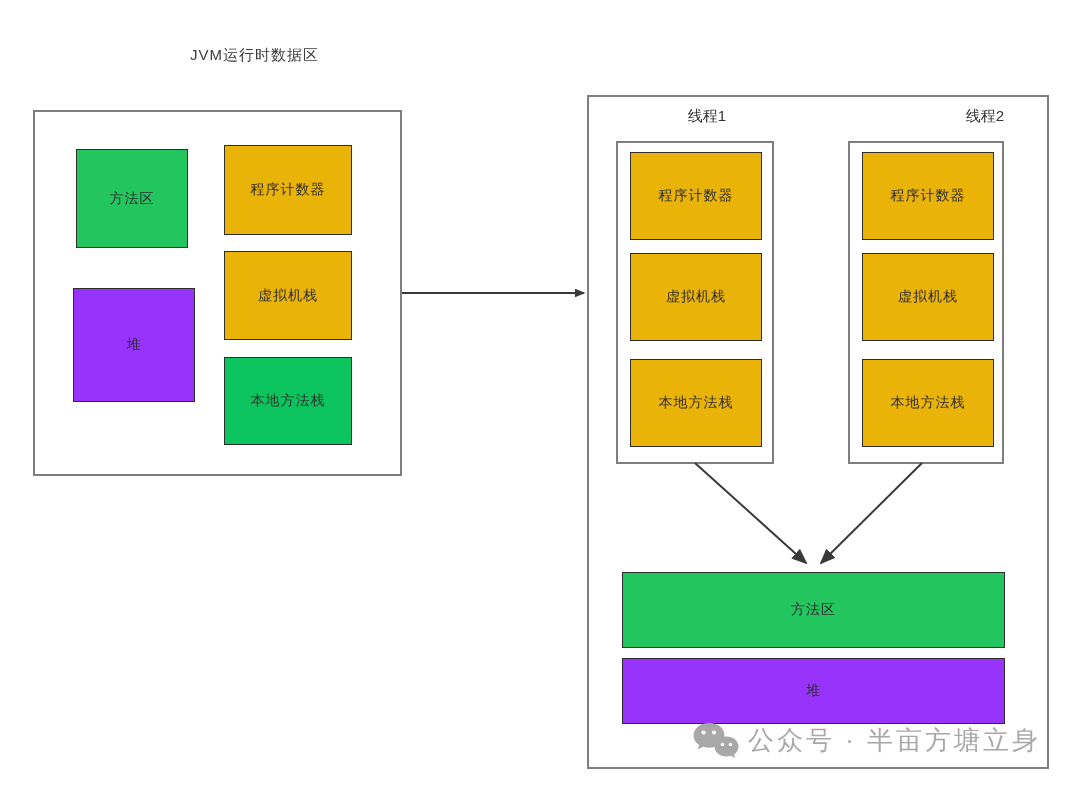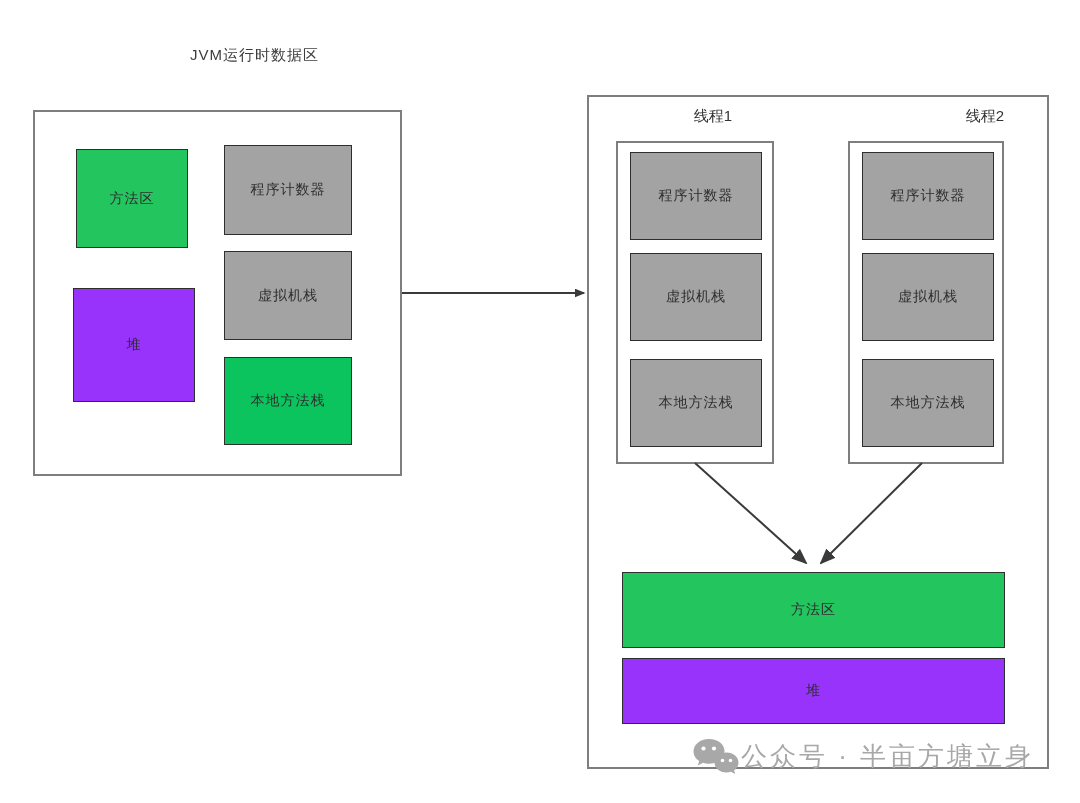--- a/index.html
+++ b/index.html
@@ -34,41 +34,41 @@
     border: 1.5px solid #2e2e2e;
     display: flex;
     align-items: center;
     justify-content: center;
     font-size: 14px;
     color: #2f2f2f;
     letter-spacing: 1px;
   }
   .yellow { background: #22c55e; }
   .purple { background: #9733fa; }
-  .green  { background: #a3a3a3; }
+  .green  { background: #eab308; }
   .dark-green { background: #0cc45e; }
 
   
   .lp-method-area { left: 41px;  top: 37px;  width: 112px; height: 99px; }
   .lp-heap        { left: 38px;  top: 176px; width: 122px; height: 114px; }
   .lp-pc          { left: 189px; top: 33px;  width: 128px; height: 90px; }
   .lp-vmstack     { left: 189px; top: 139px; width: 128px; height: 89px; }
   .lp-native      { left: 189px; top: 245px; width: 128px; height: 88px; }
 
   
   .thread-label {
     position: absolute;
     top: 9px;
     height: 20px;
     font-size: 15px;
     color: #333333;
     text-align: center;
     line-height: 20px;
   }
-  .t1-label { left: 45px;  width: 158px; }
+  .t1-label { left: 39px;  width: 158px; }
   .t2-label { left: 259px; width: 156px; text-align: right; }
   .thread-container {
     position: absolute;
     top: 44px;
     height: 323px;
     background: #ffffff;
     border: 2px solid #7e7e7e;
     box-sizing: border-box;
   }
   .t1-container { left: 27px;  width: 158px; }
@@ -83,24 +83,24 @@
   .arrows-layer {
     position: absolute;
     left: 0; top: 0;
     width: 1080px; height: 803px;
     pointer-events: none;
   }
 
   .watermark {
     position: absolute;
     left: 692px;
-    top: 738px;
+    top: 722px;
     display: flex;
     align-items: center;
-    gap: 2px;
+    gap: 9px;
     z-index: 5;
   }
   .watermark-text {
     font-size: 26px;
     color: #a8a8a8;
     letter-spacing: 3px;
     white-space: nowrap;
   }
   .wechat-icon-svg { display: block; }
 </style>

